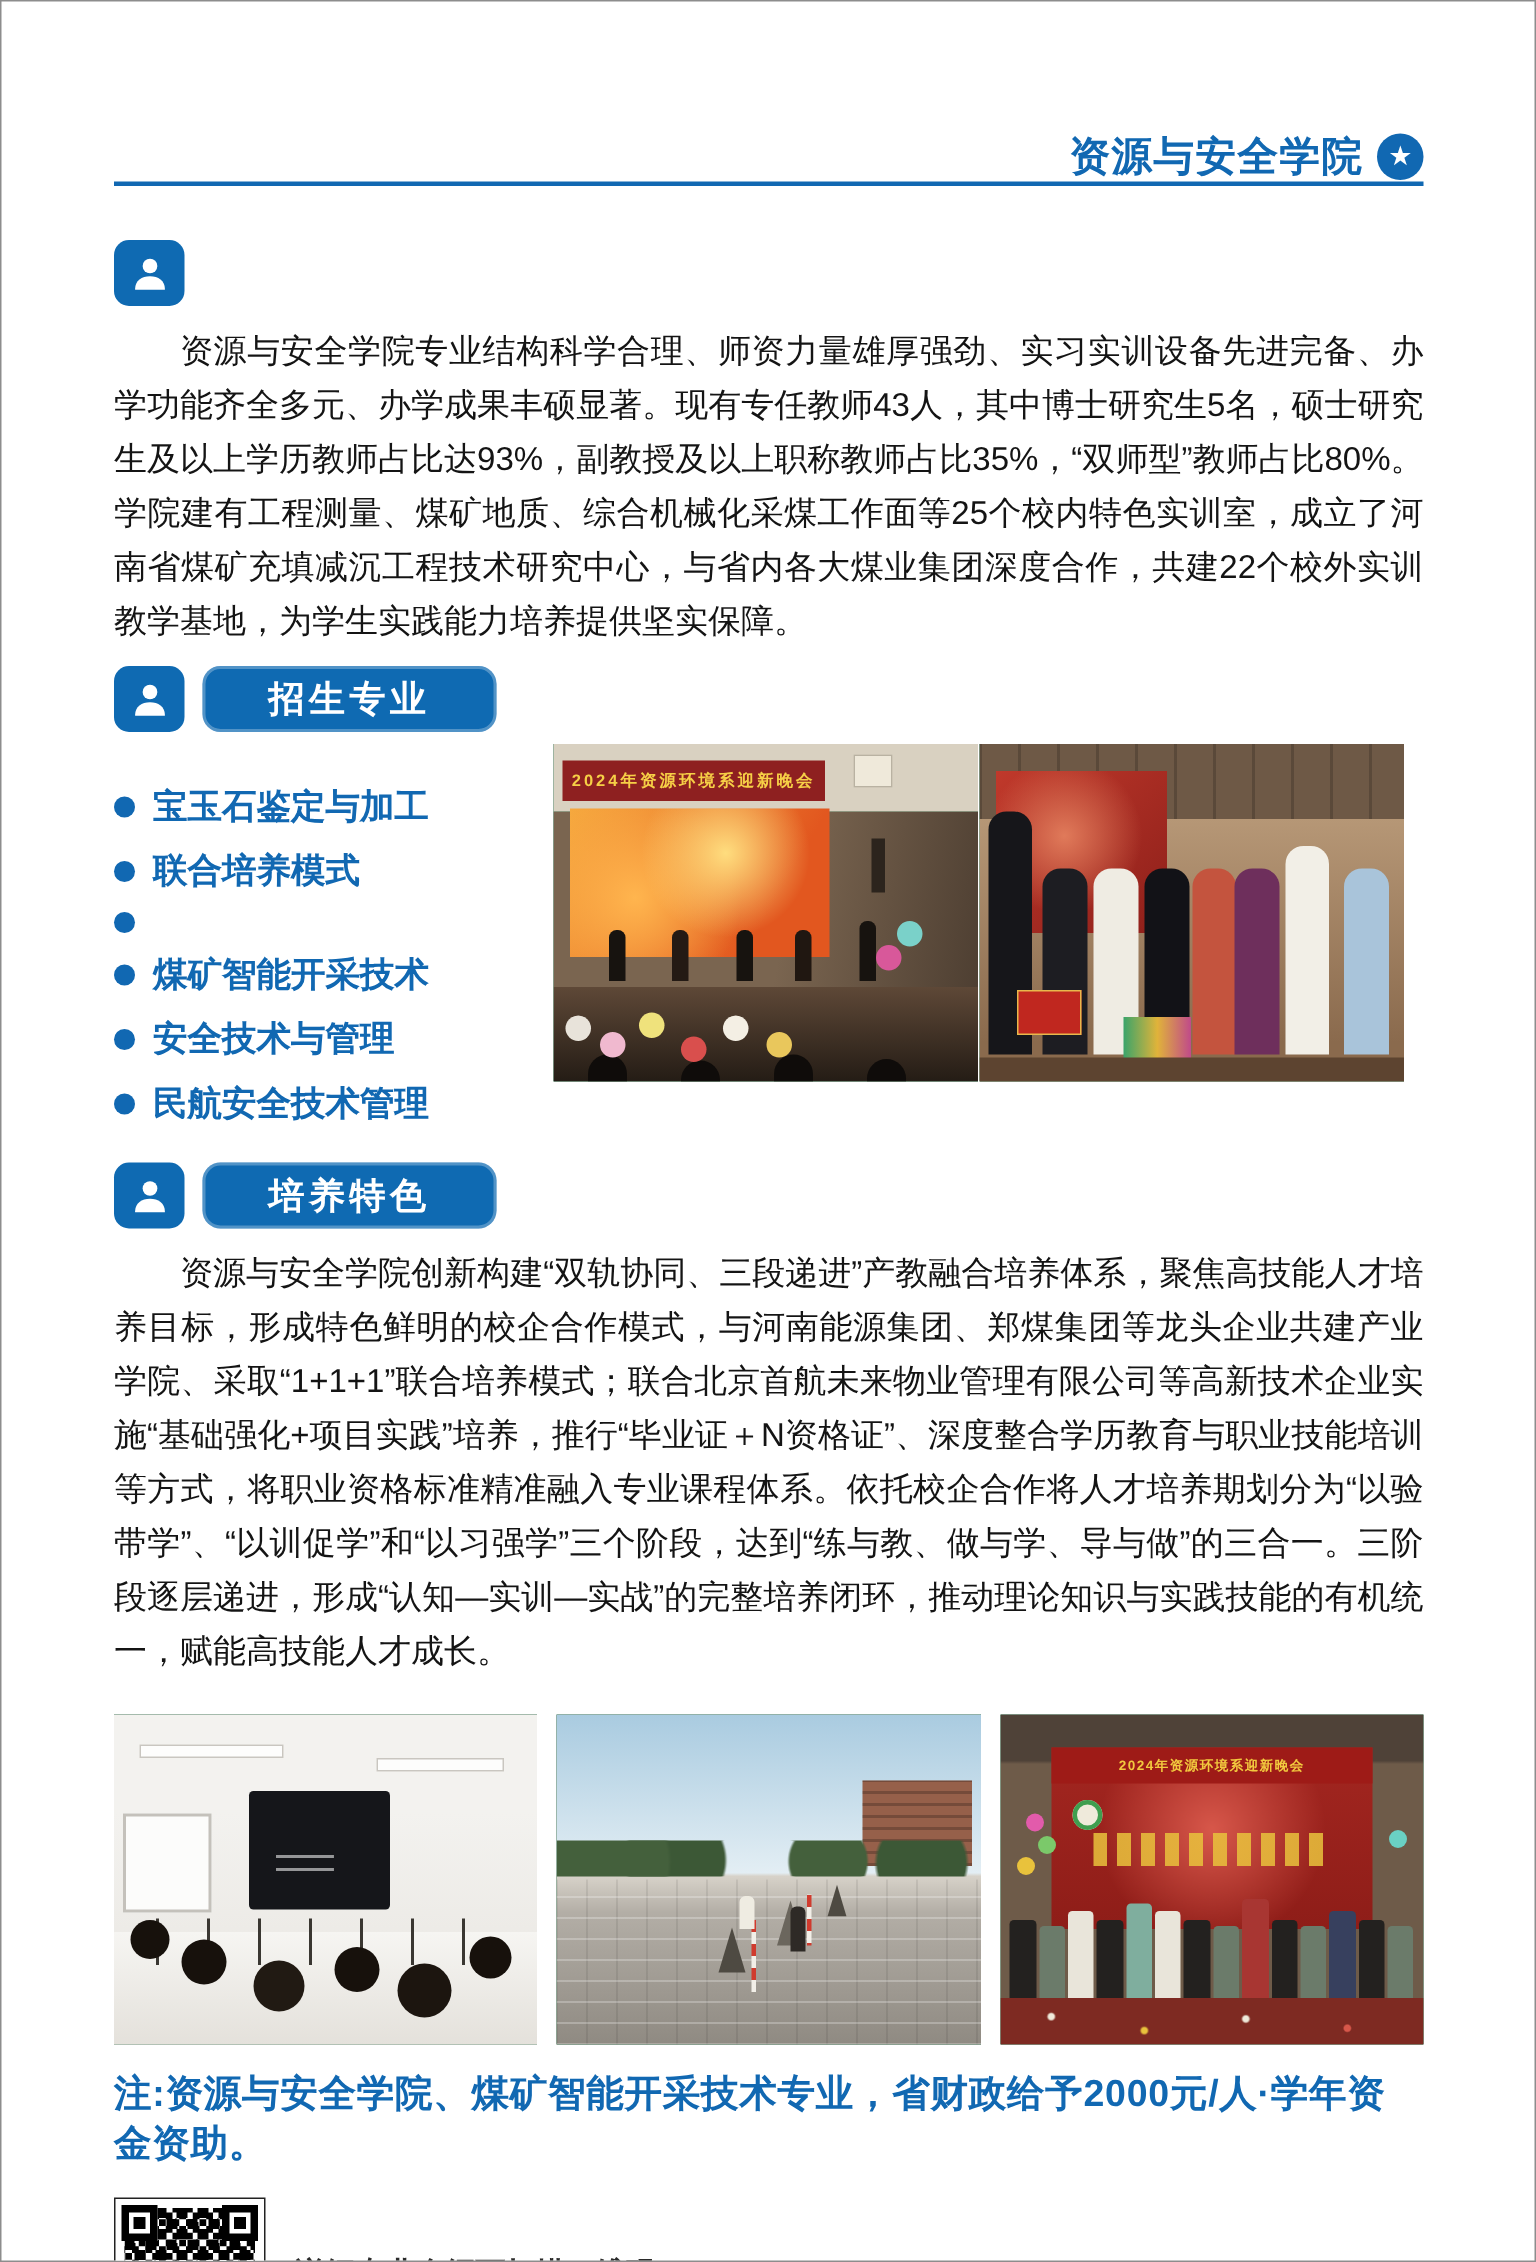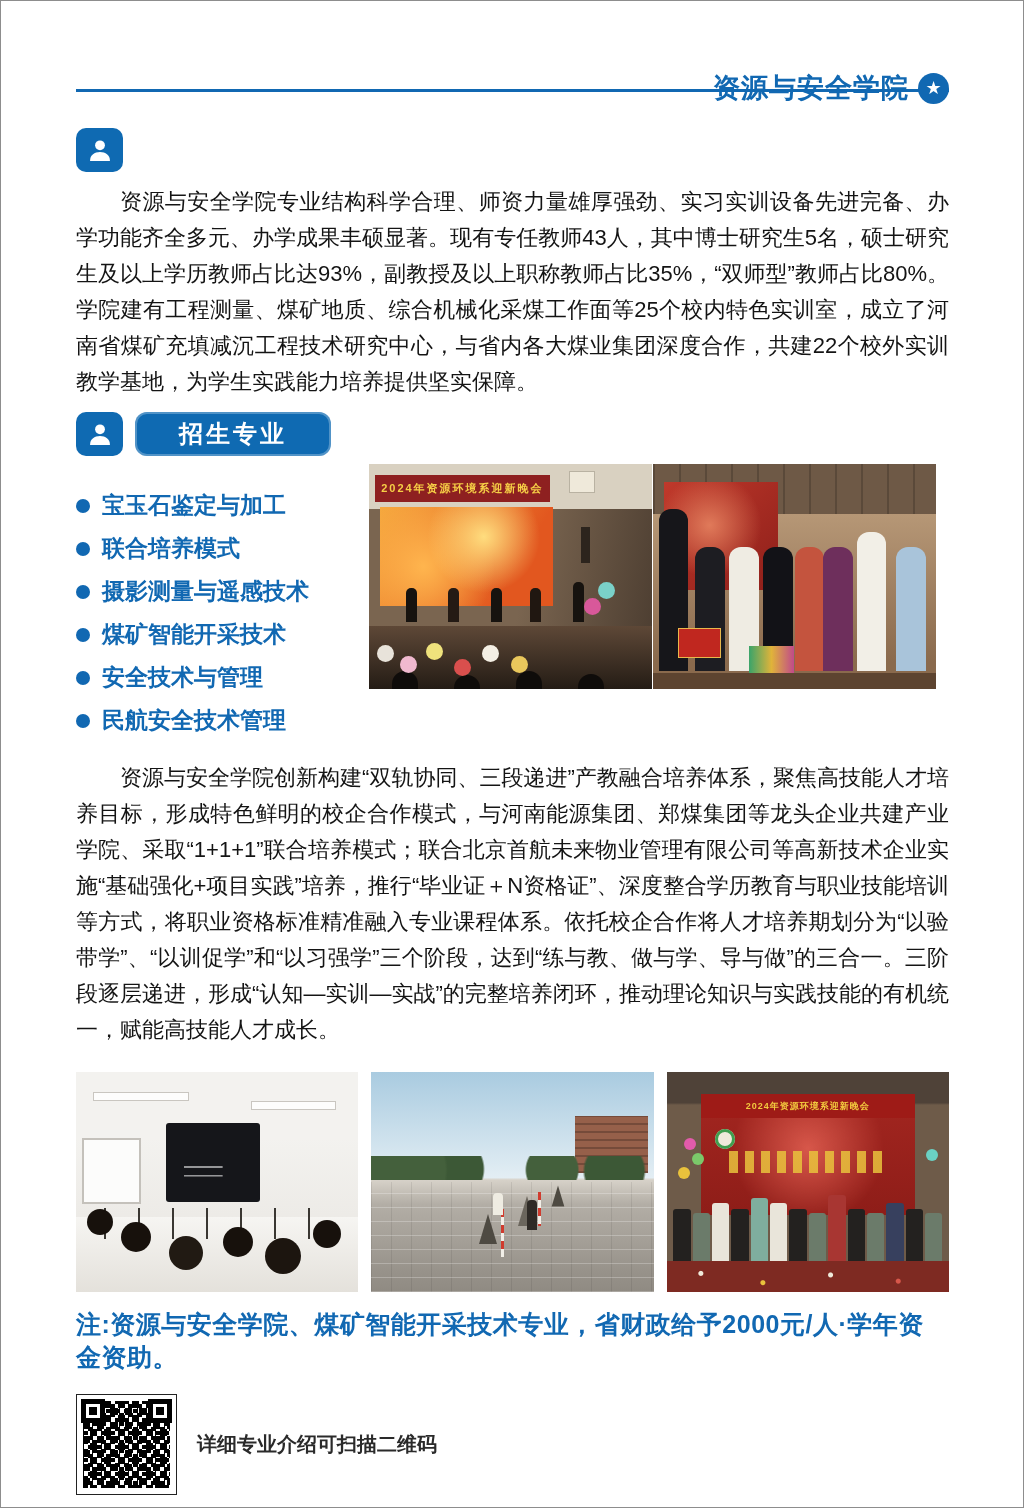--- a/index.html
+++ b/index.html
@@ -4,21 +4,21 @@
 <style>
   * { margin:0; padding:0; box-sizing:border-box; }
   html,body { width:1024px; height:1508px; background:#fff; }
   body { font-family:"Liberation Sans", sans-serif; color:#111; }
   .page {
     position:relative; width:1024px; height:1508px; background:#fff;
     border:1px solid #8d8d8d; padding:0 74px 0 75px; overflow:hidden;
   }
 
   
-  .hdr { padding-top:86px; display:flex; justify-content:flex-end; align-items:center; gap:9px; height:88px; }
+  .hdr { padding-top:86px; display:flex; justify-content:flex-end; align-items:center; gap:9px; height:120px; }
   .hdr-title { font-size:27px; font-weight:bold; color:#1168b2; letter-spacing:1px; }
   .hdr-star { width:31px; height:31px; border-radius:50%; background:#1168b2; color:#fff;
     display:flex; align-items:center; justify-content:center; font-size:18px; line-height:1; }
   .hdr-line { height:3px; background:#1168b2; }
 
   
   .badge-row { display:flex; align-items:stretch; gap:12px; height:44px; }
   .mt-b1 { margin-top:36px; } .mt-b2 { margin-top:12px; } .mt-b3 { margin-top:12px; }
   .badge-icon { width:47px; border-radius:10px; background:#0f6ab2; display:flex; align-items:center; justify-content:center; }
   .badge-icon svg { width:28px; height:28px; }
@@ -208,21 +208,20 @@
       <li>
           <span class="dot"></span>
           <span class="lbl">宝玉石鉴定与加工</span>
         </li>
       <li>
           <span class="dot"></span>
           <span class="lbl">联合培养模式</span>
         </li>
       <li>
           <span class="dot"></span>
-          <span class="lbl">摄影测量与遥感技术</span>
         </li>
       <li>
           <span class="dot"></span>
           <span class="lbl">煤矿智能开采技术</span>
         </li>
       <li>
           <span class="dot"></span>
           <span class="lbl">安全技术与管理</span>
         </li>
       <li>
@@ -277,20 +276,29 @@
           <i></i>
           <i></i>
           <i></i>
         </div>
       <div class="p2-cert"></div>
       <div class="p2-bag"></div>
       <div class="p2-floor"></div>
     </div>
   </div>
 
+  <div class="badge-row mt-b3">
+    <span class="badge-icon">
+      <svg viewBox="0 0 24 24">
+          <circle cx="12" cy="8" r="4.2" fill="#fff"></circle>
+          <path d="M3.5 21c0-4.6 3.8-7.2 8.5-7.2s8.5 2.6 8.5 7.2v.5h-17z" fill="#fff"></path>
+        </svg>
+    </span>
+    <span class="badge-pill">培养特色</span>
+  </div>
   <p class="para">资源与安全学院创新构建“双轨协同、三段递进”产教融合培养体系，聚焦高技能人才培养目标，形成特色鲜明的校企合作模式，与河南能源集团、郑煤集团等龙头企业共建产业学院、采取“1+1+1”联合培养模式；联合北京首航未来物业管理有限公司等高新技术企业实施“基础强化+项目实践”培养，推行“毕业证＋N资格证”、深度整合学历教育与职业技能培训等方式，将职业资格标准精准融入专业课程体系。依托校企合作将人才培养期划分为“以验带学”、“以训促学”和“以习强学”三个阶段，达到“练与教、做与学、导与做”的三合一。三阶段逐层递进，形成“认知—实训—实战”的完整培养闭环，推动理论知识与实践技能的有机统一，赋能高技能人才成长。</p>
 
   <div class="row2">
     <div class="photo ph-b">
       <div class="p3-wall"></div>
       <div class="p3-light p3-l1"></div>
       <div class="p3-light p3-l2"></div>
       <div class="p3-board"></div>
       <div class="p3-screen">
           <div class="p3-slide"></div>

